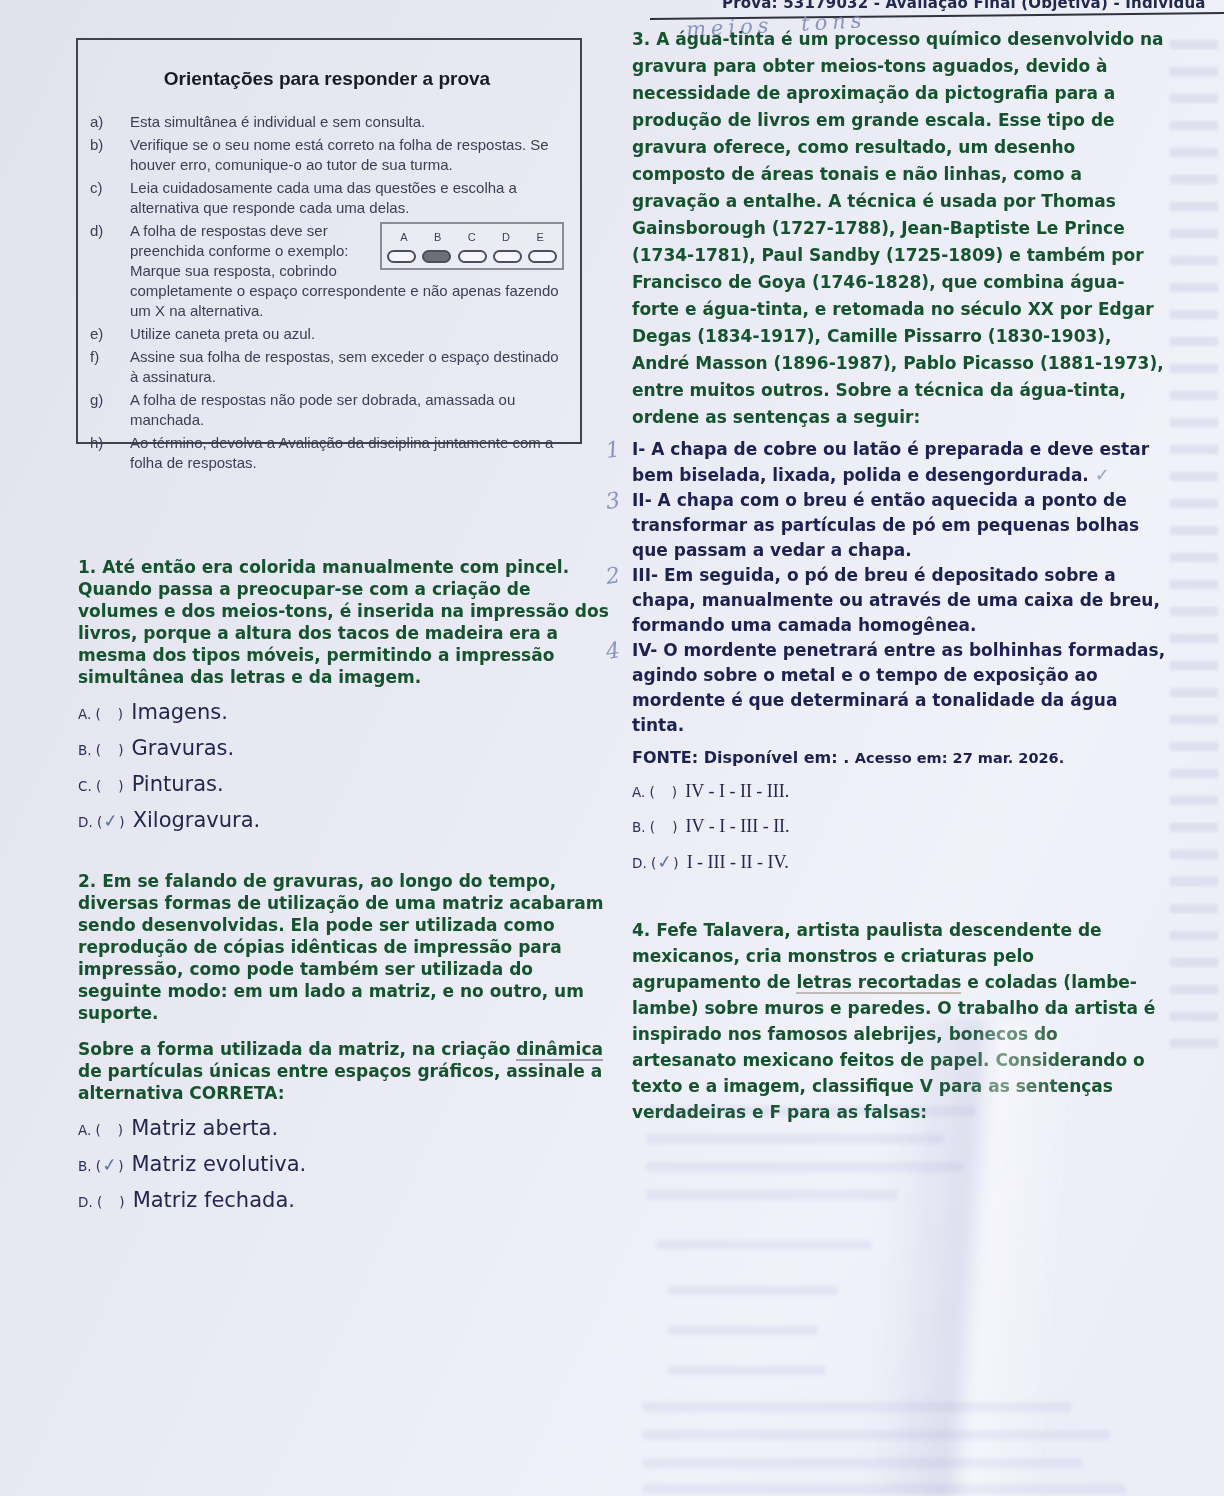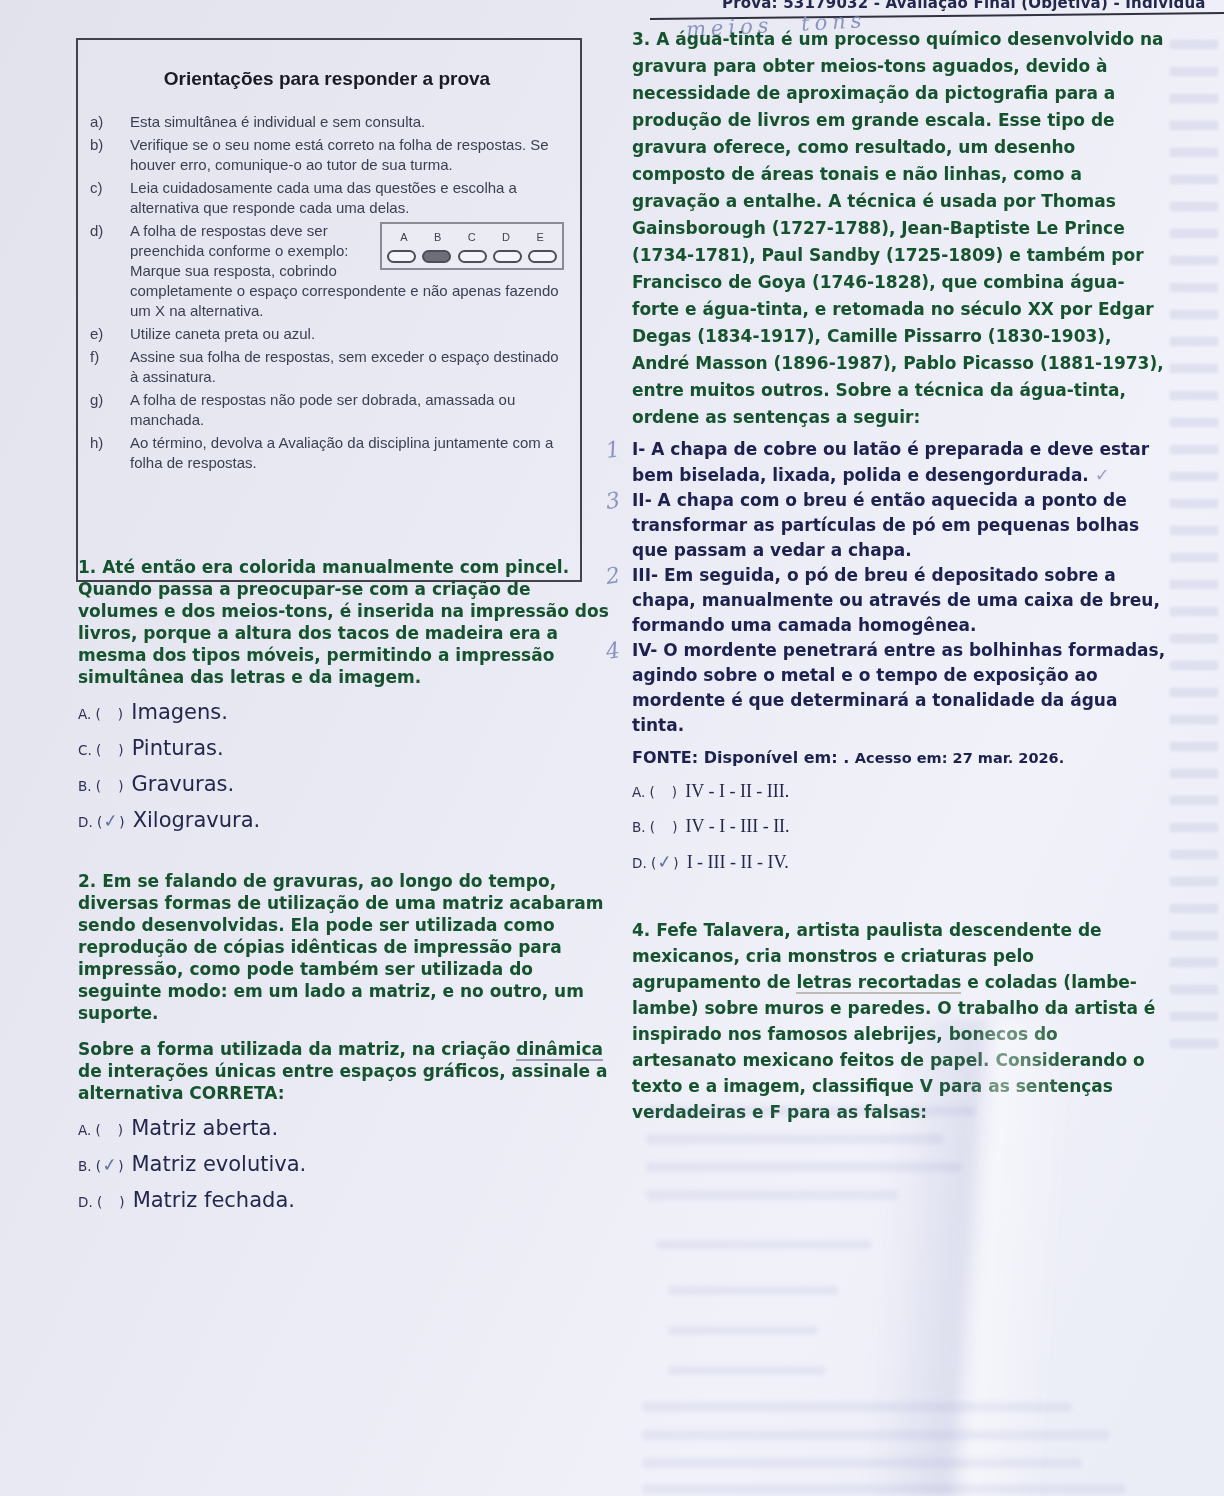--- a/index.html
+++ b/index.html
@@ -17,21 +17,21 @@
     position:absolute;top:15px;left:650px;width:574px;height:2px;
     background:#30313f;transform:rotate(-0.6deg);
   }
   .hw{font-family:"DejaVu Serif",serif;font-style:italic;color:#8a94c2;}
   .hw-top{
     position:absolute;top:13px;left:686px;font-size:21px;
     letter-spacing:5px;word-spacing:16px;transform:rotate(-3deg);
   }
   
   .inst-box{
-    position:absolute;left:76px;top:38px;width:506px;height:544px;
+    position:absolute;left:76px;top:38px;width:506px;height:406px;
     border:2px solid #40424c;box-sizing:border-box;
     padding:28px 16px 0 12px;background:rgba(250,250,255,0.10);
   }
   .inst-title{
     margin:0 0 22px;text-align:center;font-weight:bold;font-size:19px;
     color:#191b24;font-family:"Liberation Sans",sans-serif;
   }
   .inst-item{
     display:flex;font-family:"Liberation Sans",sans-serif;
     font-size:15px;line-height:20px;color:#3a3f52;margin-bottom:3px;
@@ -147,29 +147,29 @@
   <div class="inst-item">
     <span class="inst-letter">h)</span>
     <span class="inst-text">Ao término, devolva a Avaliação da disciplina juntamente com a folha de respostas.</span>
   </div>
 </div>
 
 <div class="left-col">
   <p class="q-body">1. Até então era colorida manualmente com pincel. Quando passa a preocupar-se com a criação de volumes e dos meios-tons, é inserida na impressão dos livros, porque a altura dos tacos de madeira era a mesma dos tipos móveis, permitindo a impressão simultânea das letras e da imagem.</p>
   <ul class="options">
     <li class="opt"><span class="opt-pre">A. (</span><span class="opt-mark"></span><span class="opt-pre">)</span> <span class="opt-text">Imagens.</span></li>
+    <li class="opt"><span class="opt-pre">B. (</span><span class="opt-mark"></span><span class="opt-pre">)</span> <span class="opt-text">Gravuras.</span></li>
     <li class="opt"><span class="opt-pre">C. (</span><span class="opt-mark"></span><span class="opt-pre">)</span> <span class="opt-text">Pinturas.</span></li>
-    <li class="opt"><span class="opt-pre">B. (</span><span class="opt-mark"></span><span class="opt-pre">)</span> <span class="opt-text">Gravuras.</span></li>
     <li class="opt"><span class="opt-pre">D. (</span><span class="opt-mark">✓</span><span class="opt-pre">)</span> <span class="opt-text">Xilogravura.</span></li>
   </ul>
 
   <div class="spacer24"></div>
 
   <p class="q-body">2. Em se falando de gravuras, ao longo do tempo, diversas formas de utilização de uma matriz acabaram sendo desenvolvidas. Ela pode ser utilizada como reprodução de cópias idênticas de impressão para impressão, como pode também ser utilizada do seguinte modo: em um lado a matriz, e no outro, um suporte.</p>
-  <p class="q-body"><span>Sobre a forma utilizada da matriz, na criação </span><span class="pencil-u">dinâmica</span><span> de interações únicas entre espaços gráficos, assinale a alternativa CORRETA:</span></p>
+  <p class="q-body"><span>Sobre a forma utilizada da matriz, na criação </span><span class="pencil-u">dinâmica</span><span> de partículas únicas entre espaços gráficos, assinale a alternativa CORRETA:</span></p>
   <ul class="options">
     <li class="opt"><span class="opt-pre">A. (</span><span class="opt-mark"></span><span class="opt-pre">)</span> <span class="opt-text">Matriz aberta.</span></li>
     <li class="opt"><span class="opt-pre">B. (</span><span class="opt-mark">✓</span><span class="opt-pre">)</span> <span class="opt-text">Matriz evolutiva.</span></li>
     <li class="opt"><span class="opt-pre">D. (</span><span class="opt-mark"></span><span class="opt-pre">)</span> <span class="opt-text">Matriz fechada.</span></li>
   </ul>
 </div>
 
 <div class="right-col">
   <p class="q-body r">3. A água-tinta é um processo químico desenvolvido na gravura para obter meios-tons aguados, devido à necessidade de aproximação da pictografia para a produção de livros em grande escala. Esse tipo de gravura oferece, como resultado, um desenho composto de áreas tonais e não linhas, como a gravação a entalhe. A técnica é usada por Thomas Gainsborough (1727-1788), Jean-Baptiste Le Prince (1734-1781), Paul Sandby (1725-1809) e também por Francisco de Goya (1746-1828), que combina água-forte e água-tinta, e retomada no século XX por Edgar Degas (1834-1917), Camille Pissarro (1830-1903), André Masson (1896-1987), Pablo Picasso (1881-1973), entre muitos outros. Sobre a técnica da água-tinta, ordene as sentenças a seguir:</p>
 

